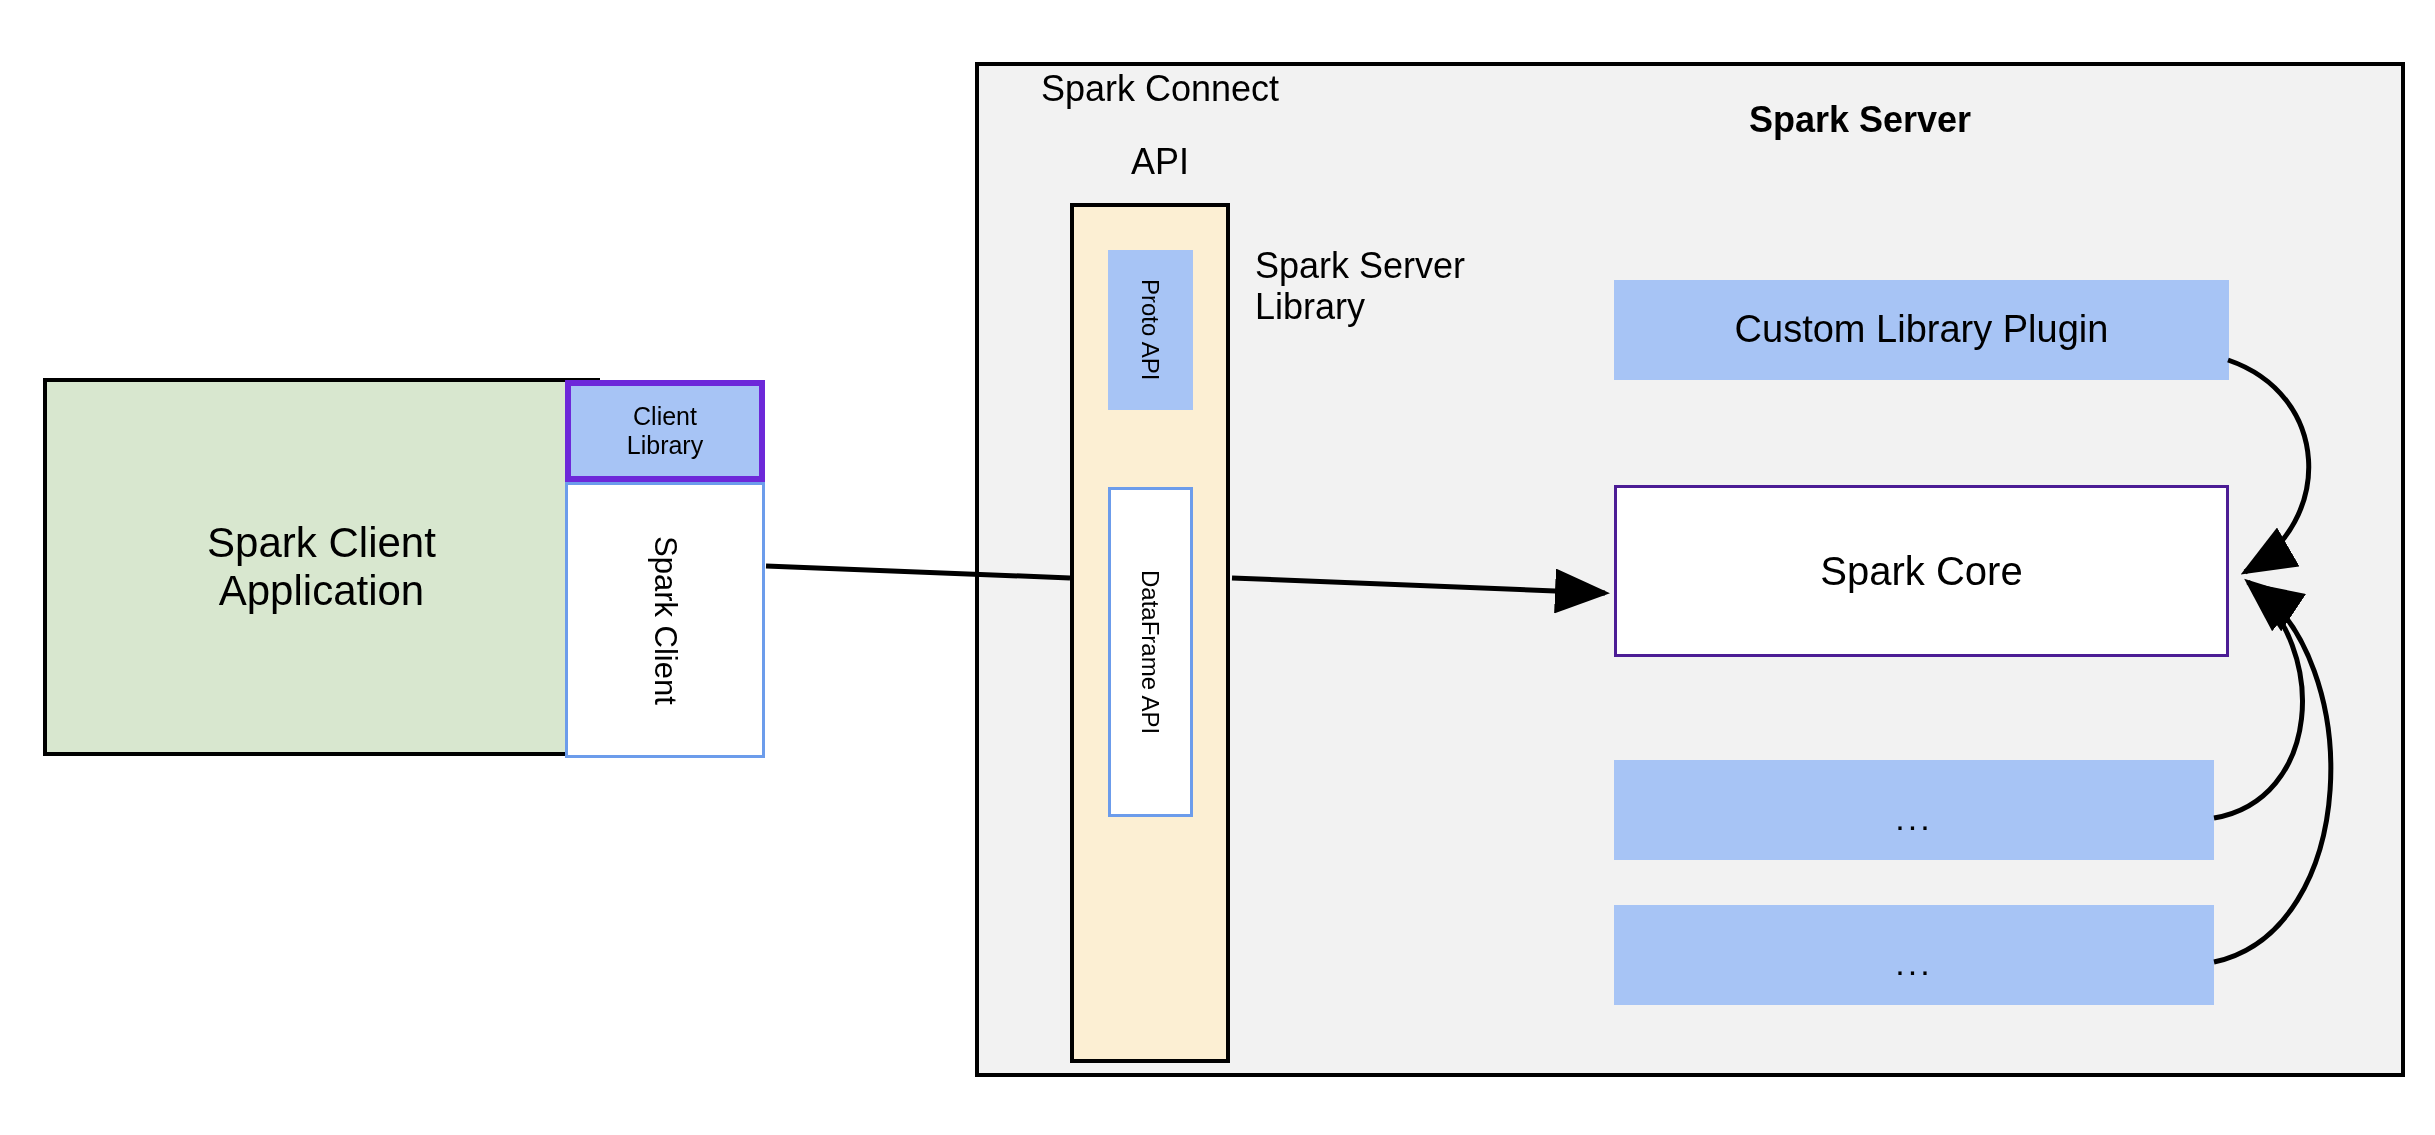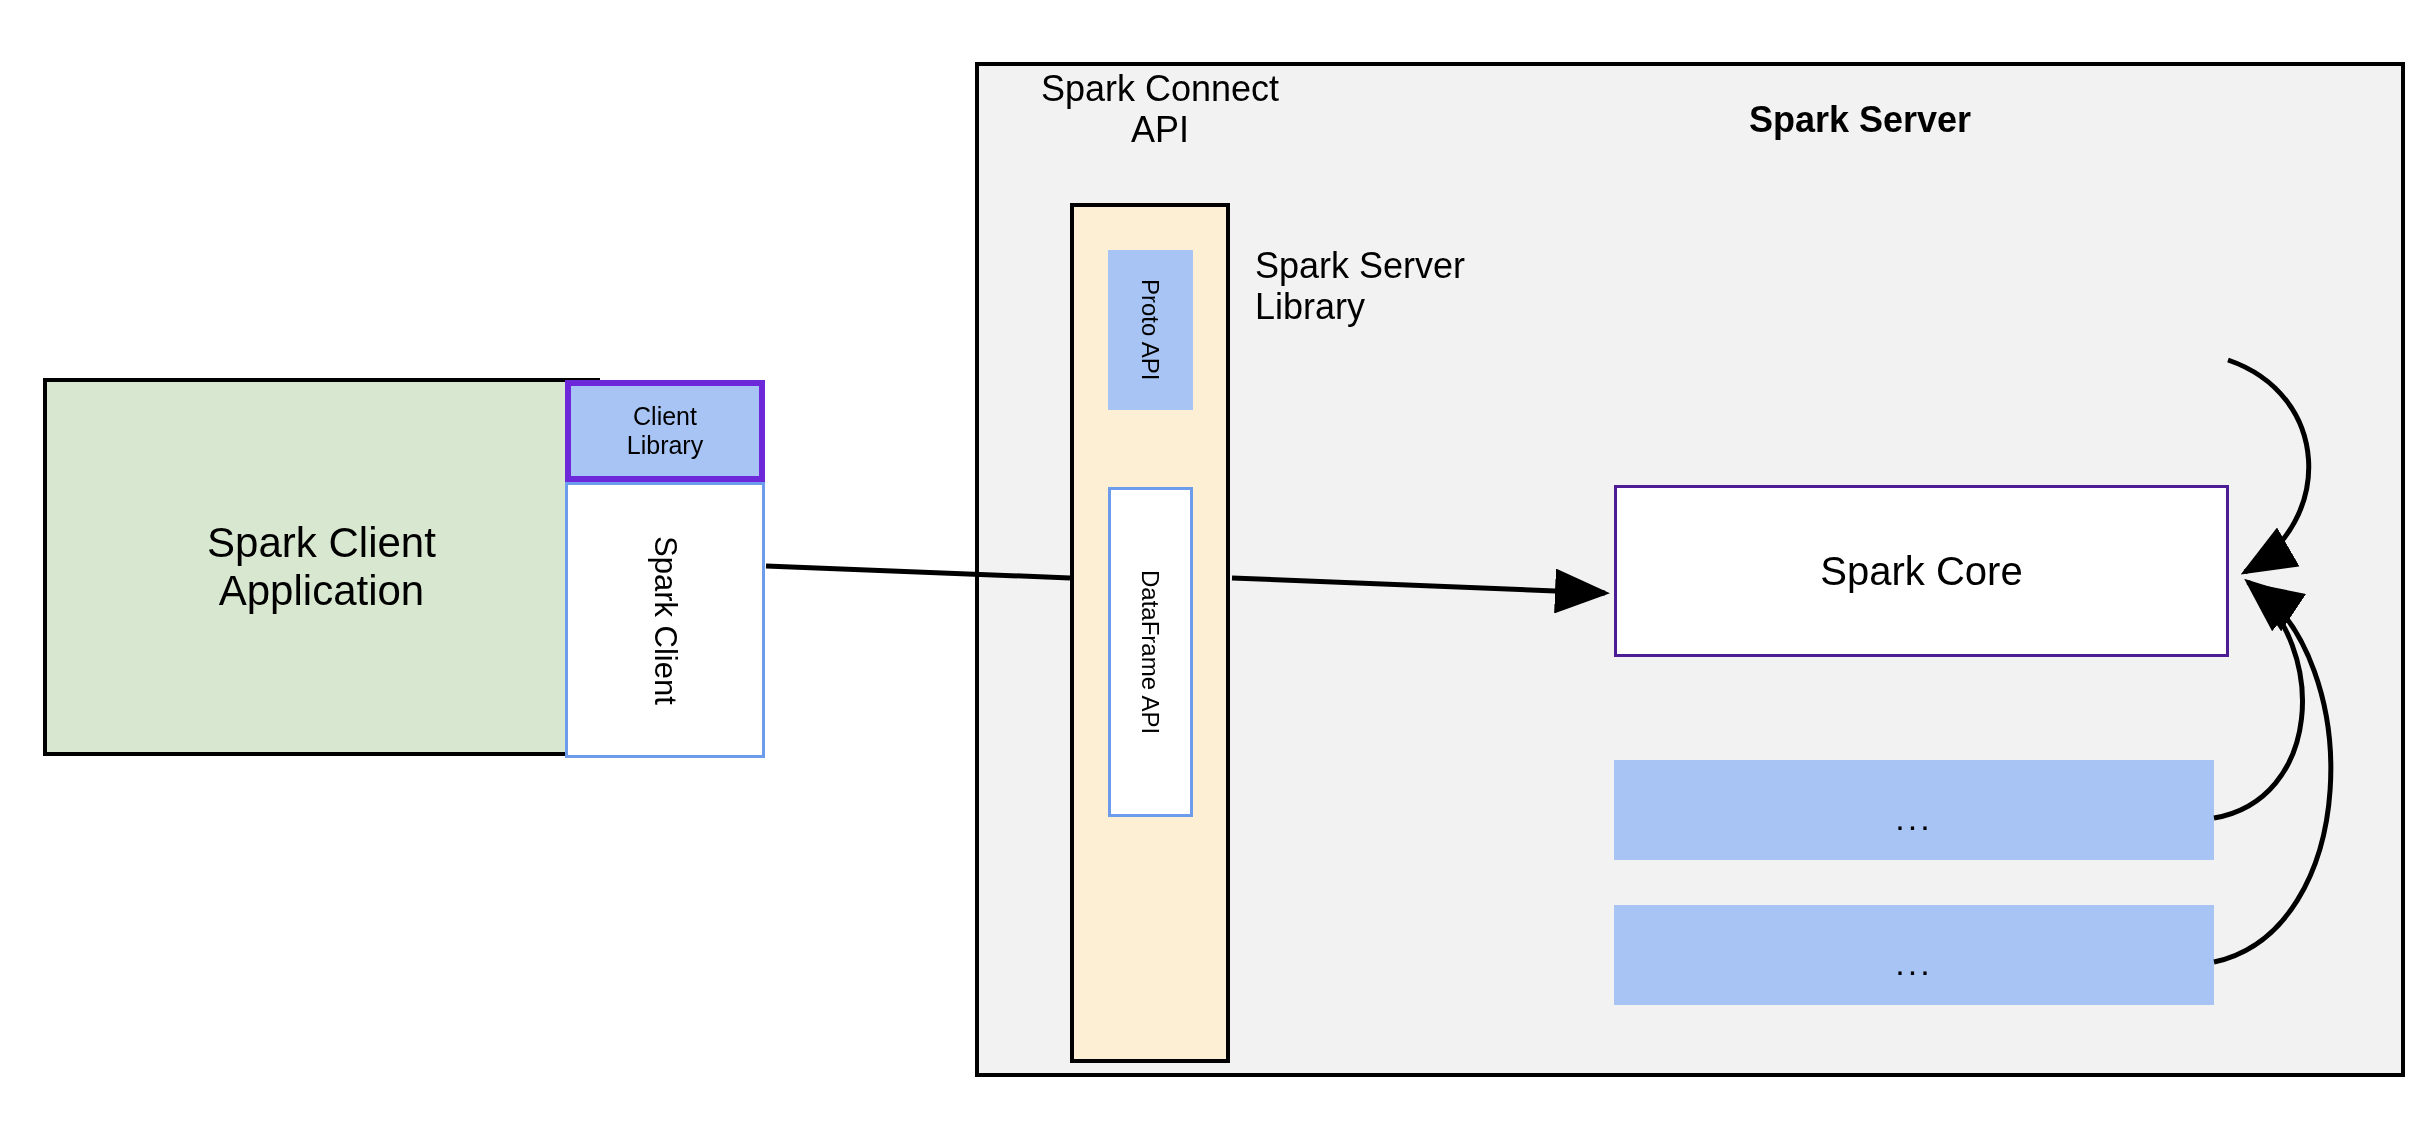--- a/index.html
+++ b/index.html
@@ -81,21 +81,21 @@
   #spark-connect-api-label {
     left: 1010px;
     top: 68px;
     width: 300px;
     height: 90px;
     font-size: 36px;
     display: block;
     text-align: center;
   }
   #spark-connect-api-label .l1 { display: block; }
-  #spark-connect-api-label .l2 { display: block; }
+  #spark-connect-api-label .l2 { display: block; margin-top: 32px; }
 
   #spark-server-title {
     left: 1660px;
     top: 96px;
     width: 400px;
     height: 48px;
     font-size: 36px;
     font-weight: bold;
   }
   #connect-column-lower {
@@ -229,20 +229,21 @@
 
   <div class="box" id="dataframe-api">
     <span class="vlabel">DataFrame API</span>
   </div>
 
   <div class="box" id="spark-server-library-label">
     <span class="l1">Spark Server</span>
     <span class="l2">Library</span>
   </div>
 
+  <div class="box" id="custom-library-plugin">Custom Library Plugin</div>
   <div class="box" id="spark-core">Spark Core</div>
   <div class="box" id="ellipsis-1">...</div>
   <div class="box" id="ellipsis-2">...</div>
 
   <div class="box" id="client-app">
     <span class="lbl">
       <span>Spark Client</span><br>
       <span>Application</span>
     </span>
   </div>

